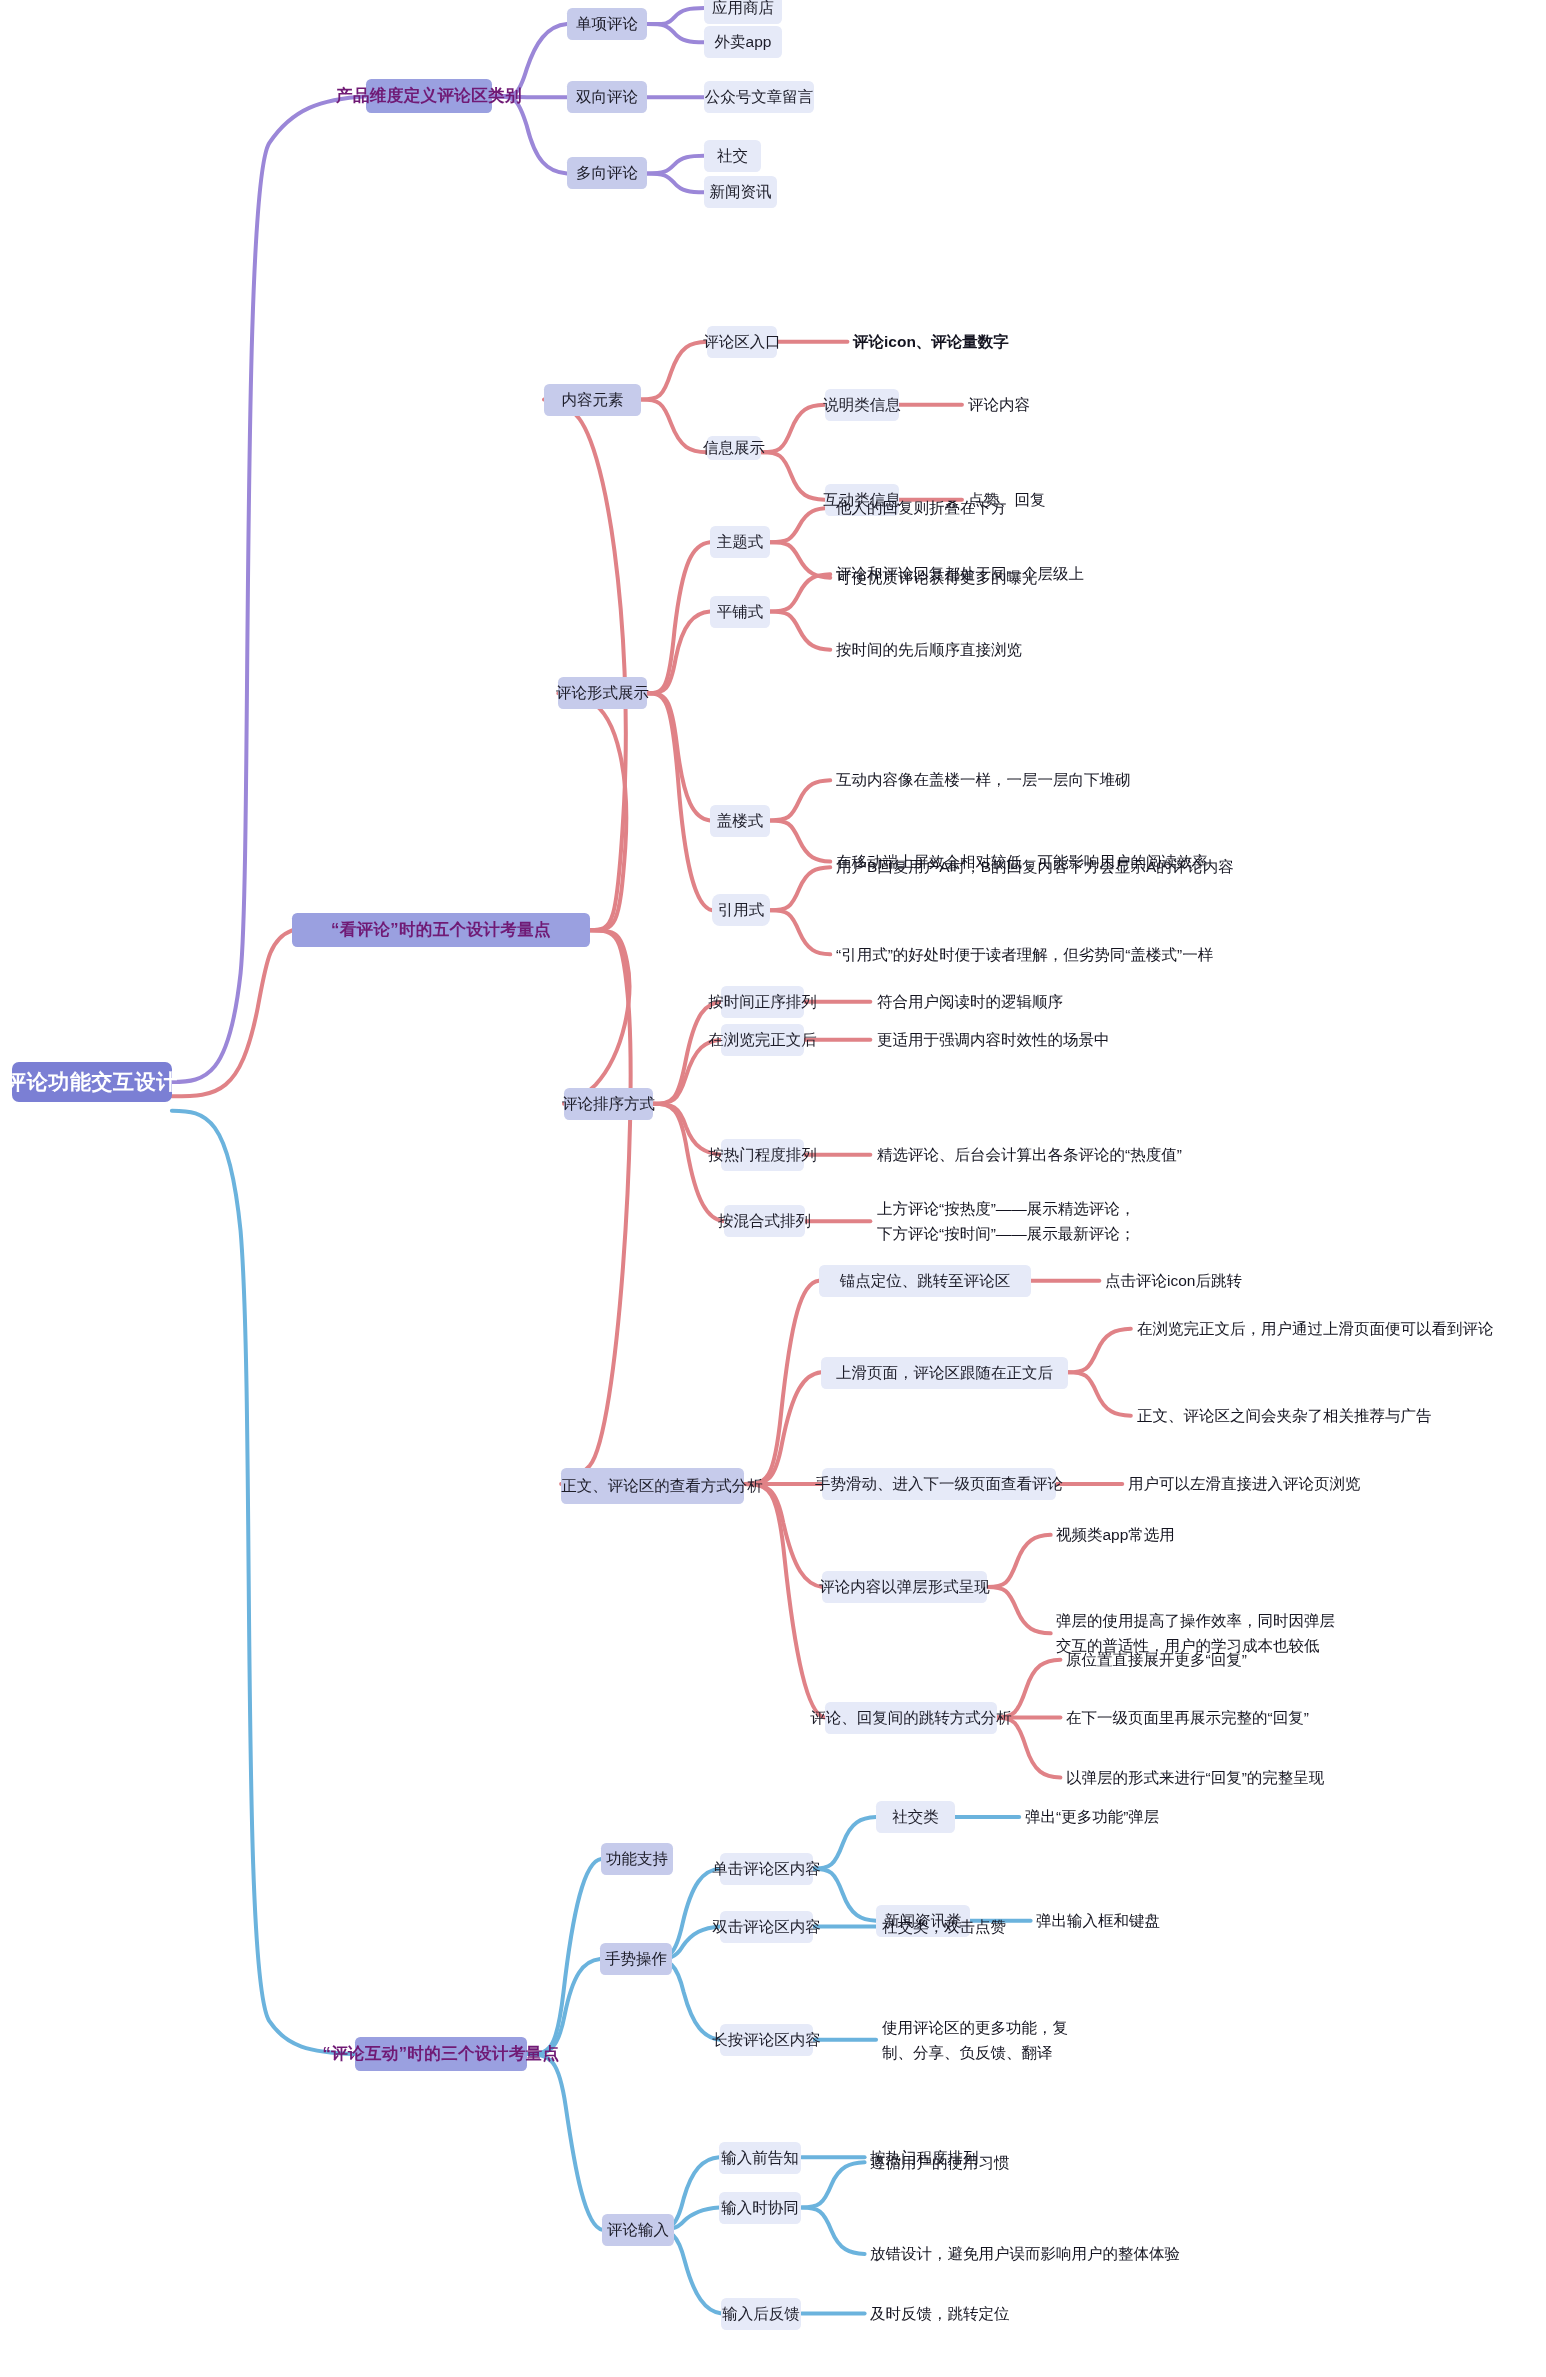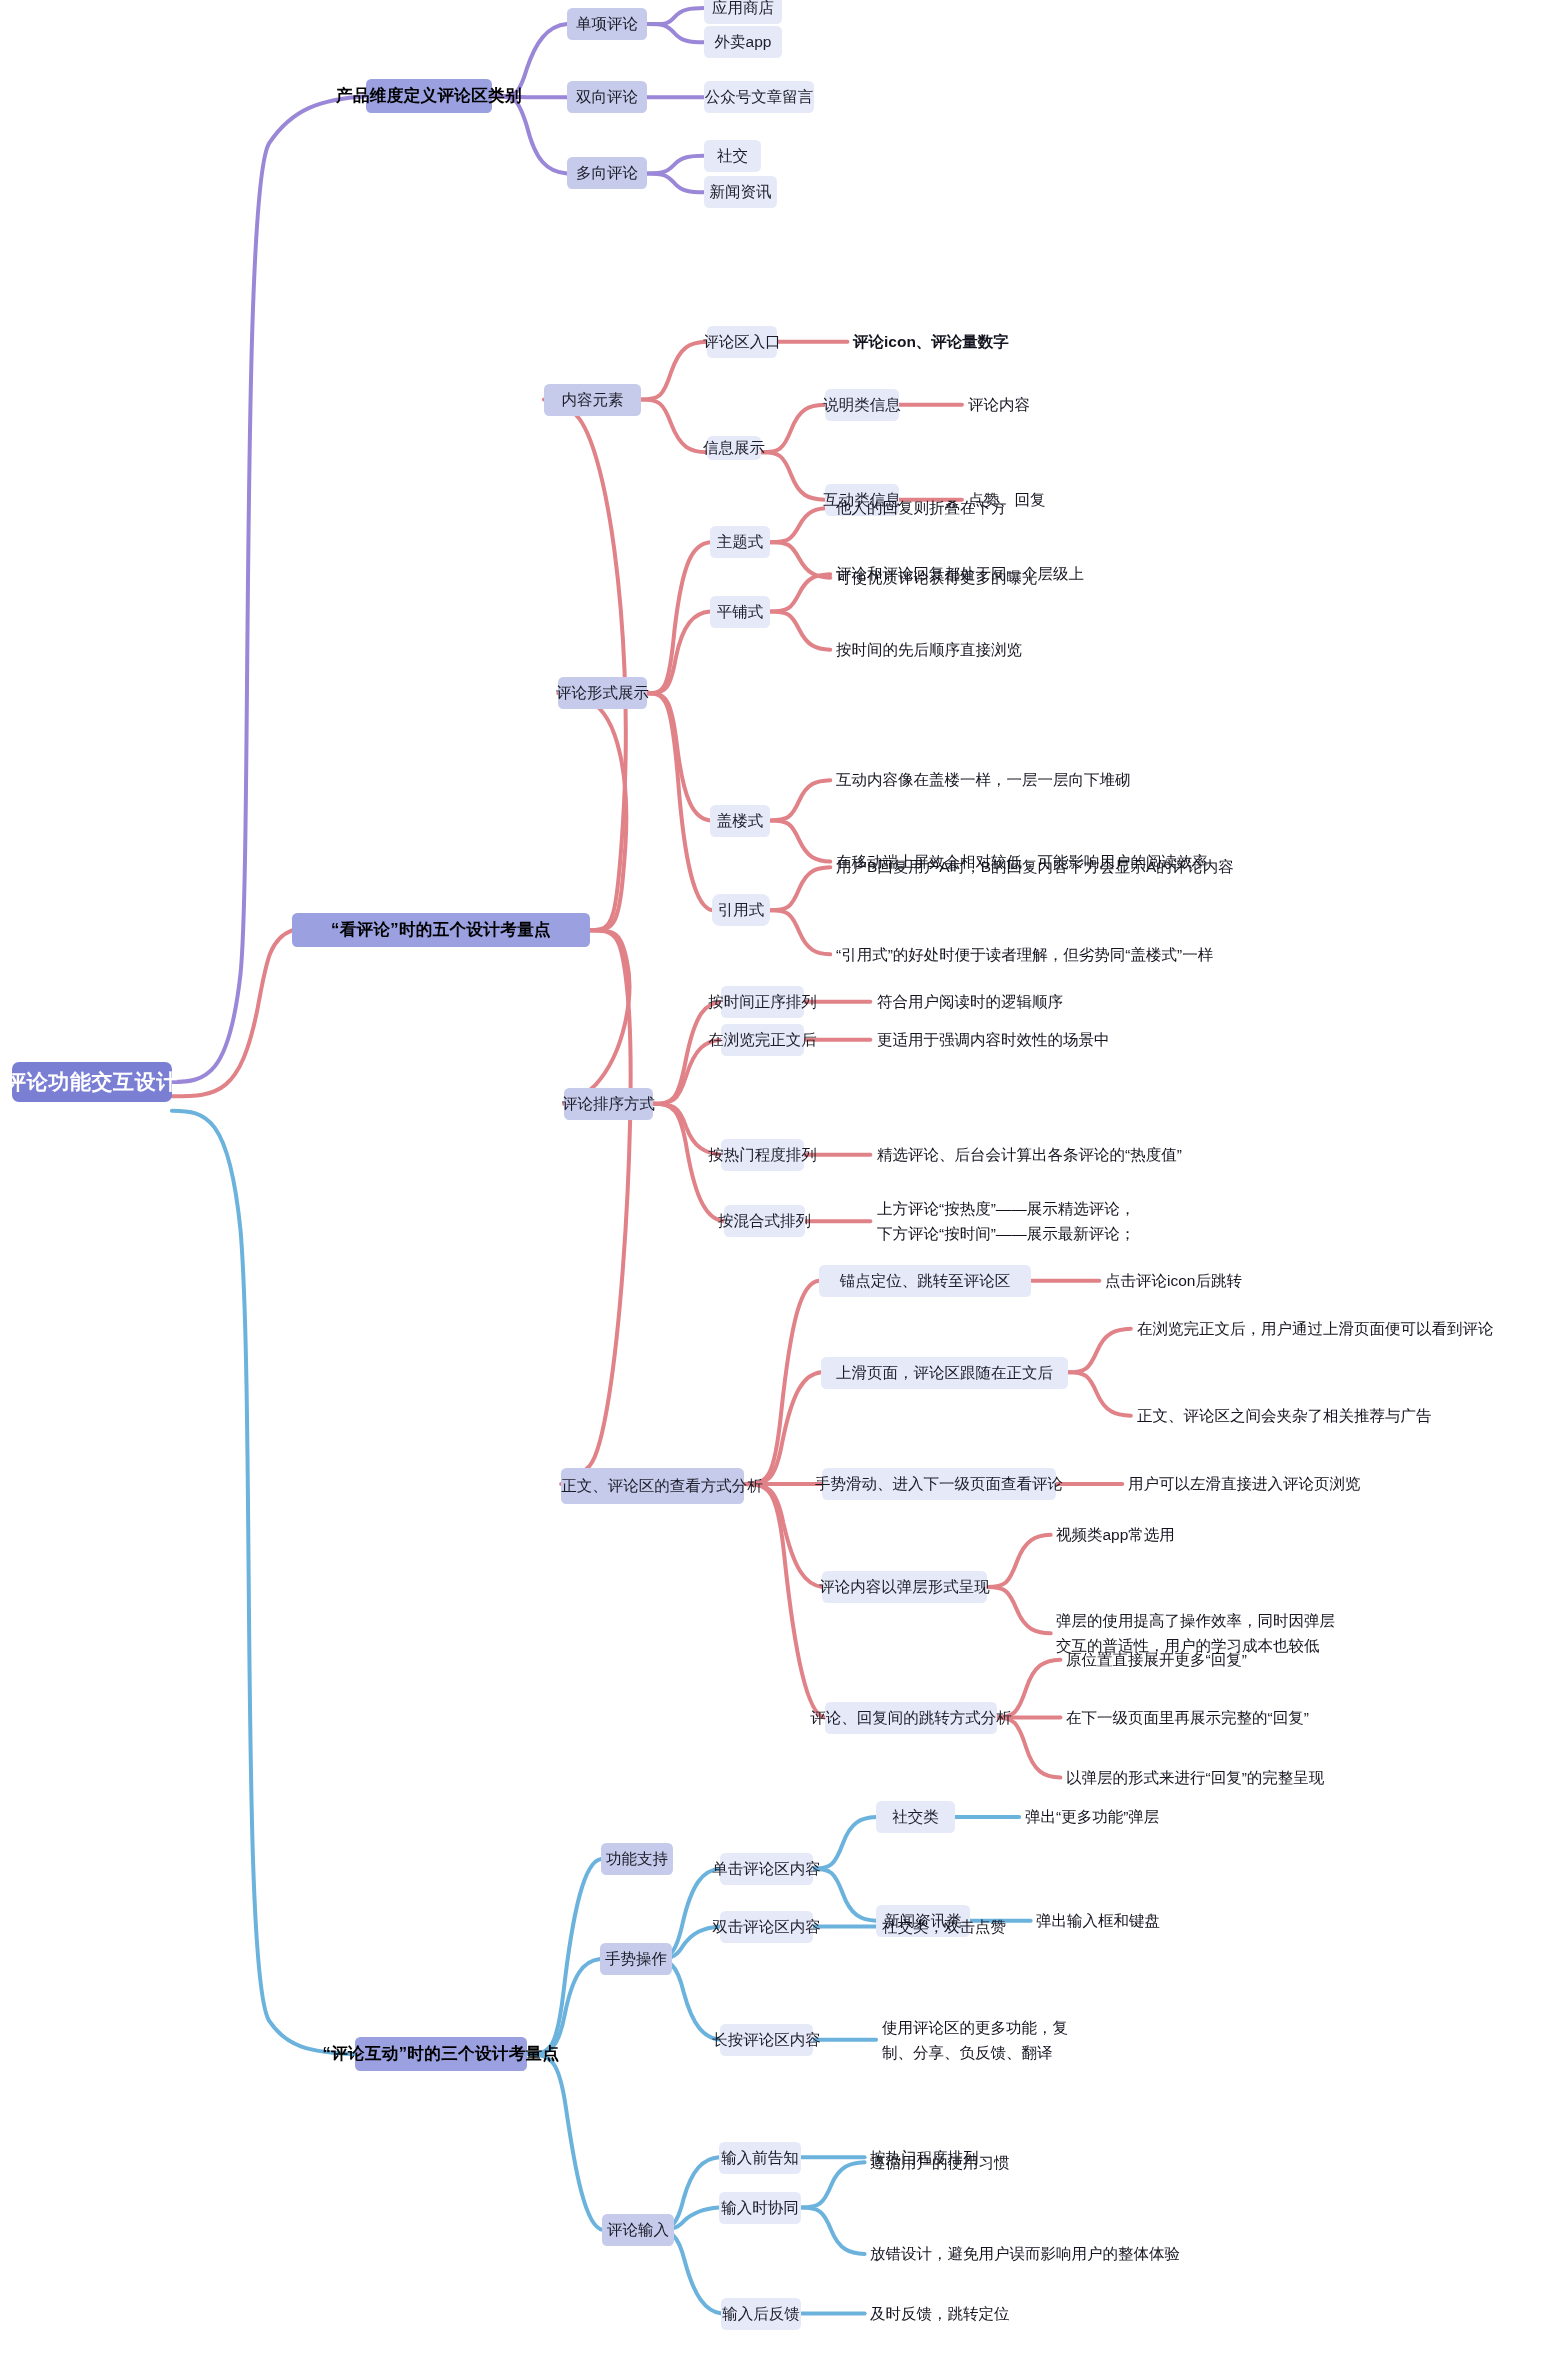--- a/index.html
+++ b/index.html
@@ -5,21 +5,21 @@
   html,body{margin:0;padding:0;background:#ffffff;}
   body{font-family:"Liberation Sans","DejaVu Sans",sans-serif;}
   #stage{position:relative;width:1546px;height:2377px;background:#fff;overflow:hidden;}
   #wires{position:absolute;left:0;top:0;width:1546px;height:2377px;pointer-events:none;}
   .node{position:absolute;box-sizing:border-box;display:flex;align-items:center;
         justify-content:center;text-align:center;white-space:pre;line-height:1.45;}
   
   .lvl-root{background:#7b7fd4;color:#ffffff;border-radius:6.9px;font-weight:bold;font-size:21px;
             padding:0 15px;letter-spacing:0.6px;}
   
-  .lvl-1{background:#9aa0e0;color:#000000;border-radius:5.2px;font-weight:bold;font-size:16.6px;
+  .lvl-1{background:#9aa0e0;color:#701a75;border-radius:5.2px;font-weight:bold;font-size:16.6px;
          padding:0 11.5px;letter-spacing:0.3px;}
   
   .lvl-2{background:#c6cbeb;color:#1c1c28;border-radius:5.2px;font-size:15.5px;padding:0 9.2px;}
   
   .lvl-3{background:#e6eaf8;color:#1c1c28;border-radius:5.2px;font-size:15.5px;padding:0 9.2px;}
   
   .leaf{position:absolute;color:#141420;font-size:15.5px;line-height:1.52;white-space:pre;
         display:flex;align-items:center;}
 </style>
 </head>

